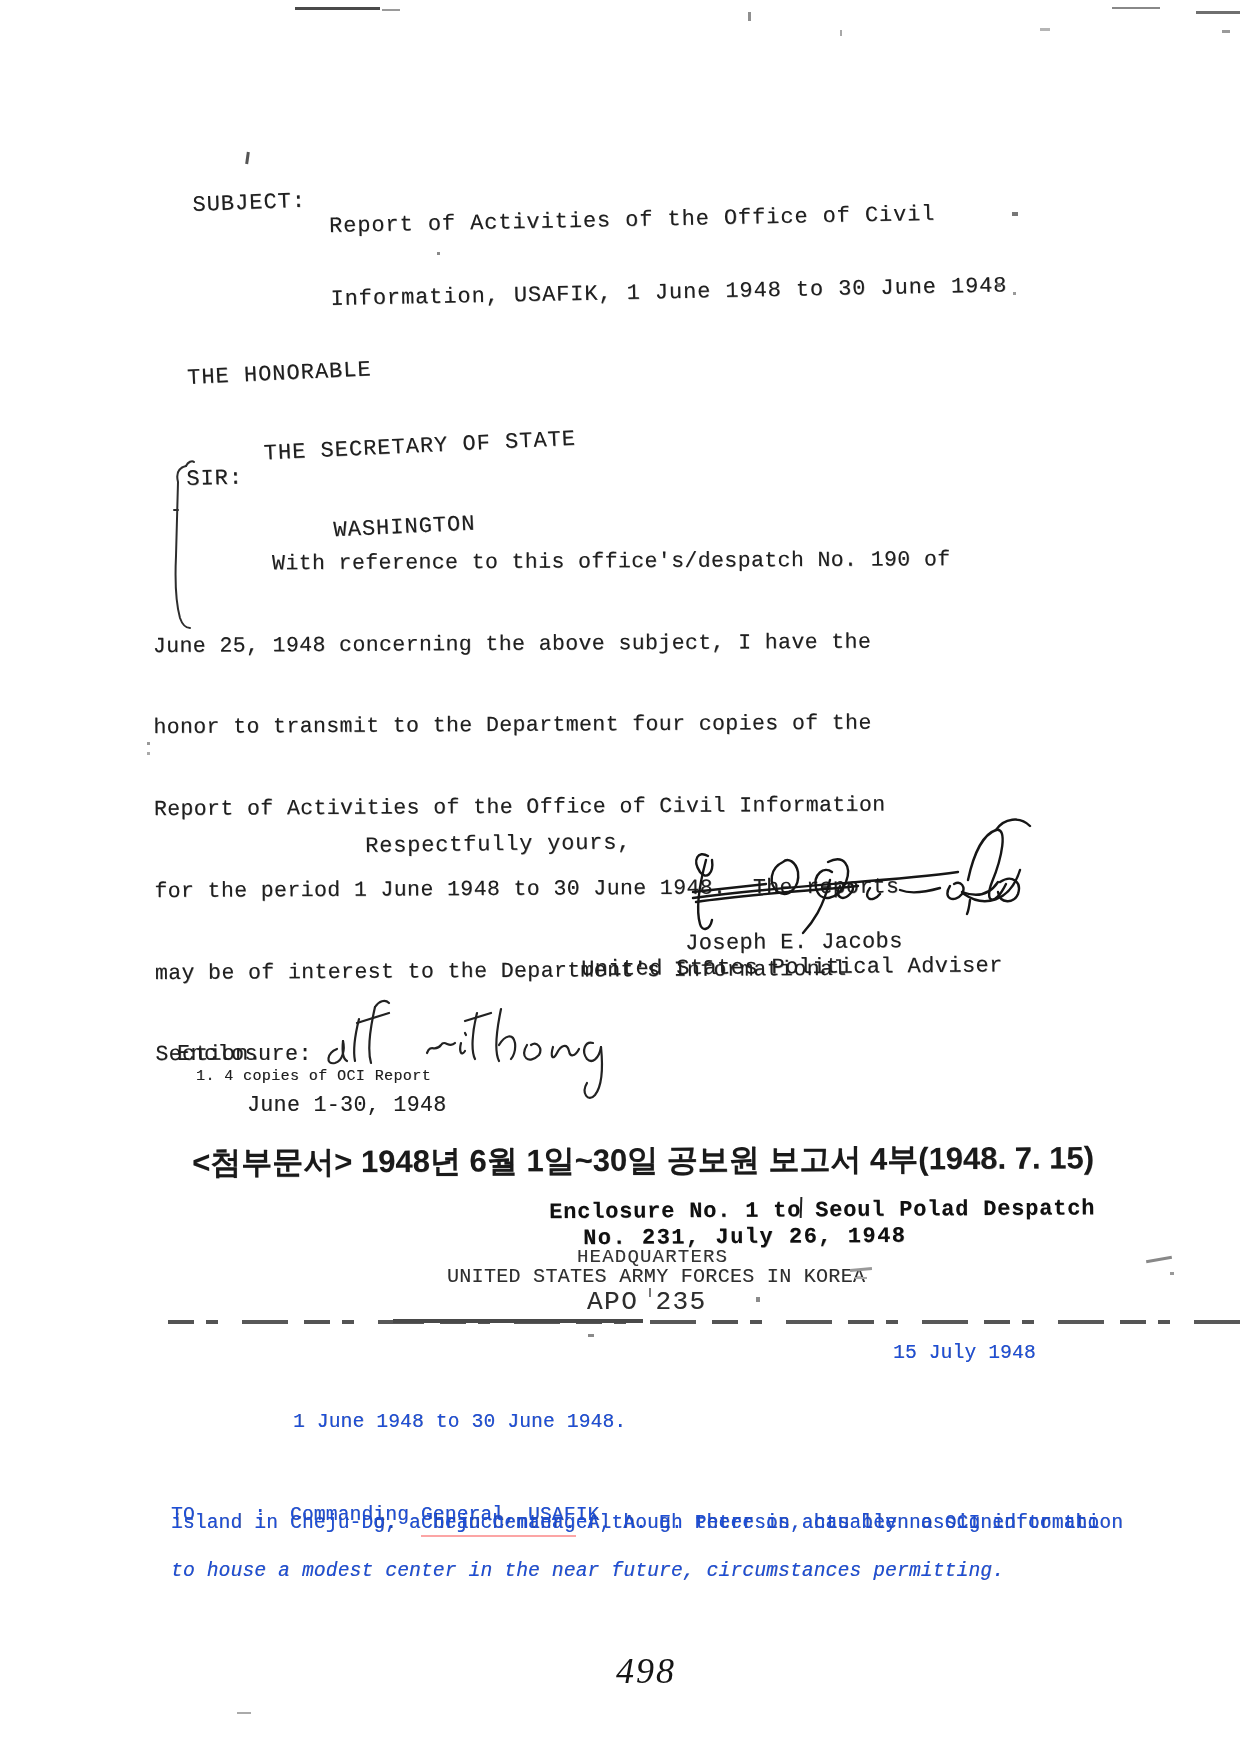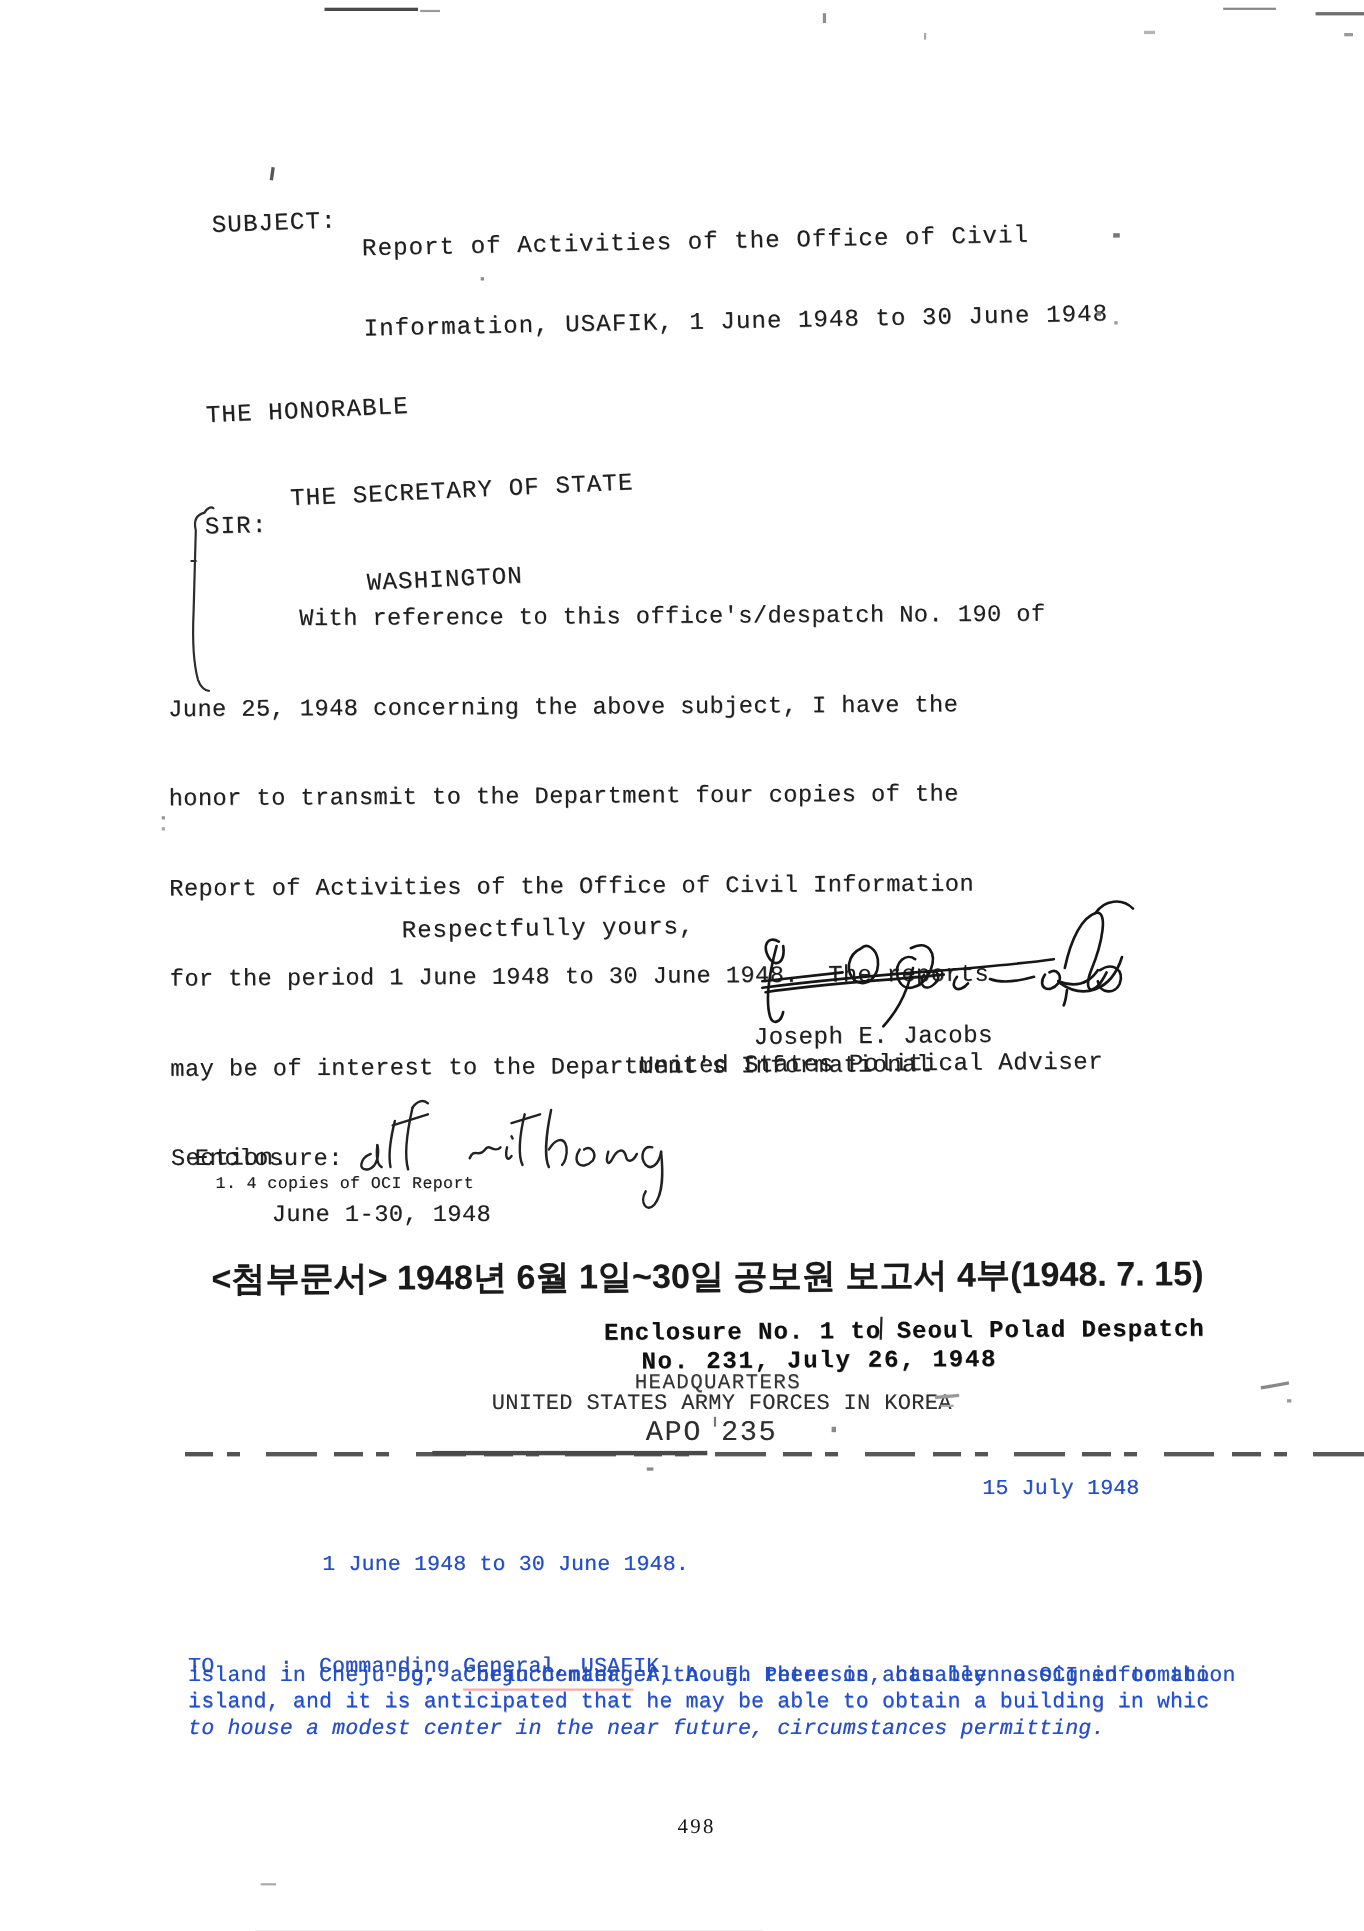--- a/index.html
+++ b/index.html
@@ -22,21 +22,21 @@
   
   .t-sm{font-size:19.5px;letter-spacing:0.2px;line-height:1.25;color:#1d4ed8;}
   .bold-ref{font-weight:bold;color:#101010;}
   .u-hand{border-bottom:2px solid #fca5a5;padding-bottom:1px;}
   .korean{
     font-family:"Liberation Sans",sans-serif;
     font-size:31px;font-weight:600;letter-spacing:0px;color:#1a1a1a;
   }
   .pagenum{
     font-family:"Liberation Serif",serif;
-    font-size:19px;letter-spacing:2px;color:#151515;
+    font-size:36px;letter-spacing:2px;color:#151515;font-style:italic;
   }
   .divider{
     height:4px;
     background:repeating-linear-gradient(90deg,
       #2f2f2f 0 26px, rgba(0,0,0,0) 26px 38px,
       #2f2f2f 38px 50px, rgba(0,0,0,0) 50px 74px,
       #343434 74px 120px, rgba(0,0,0,0) 120px 136px);
     opacity:.82;
   }
   .divider .seg{position:absolute;left:225px;top:-1px;width:250px;height:4px;background:#222;}
@@ -174,19 +174,18 @@
   <div class="abs ink t-sm" style="left:893px;top:1341px;">15 July 1948</div>
 
   <div class="abs ink t-sm" style="left:293px;top:1410px;">1 June 1948 to 30 June 1948.</div>
 
   <div class="abs ink t-sm" style="left:171px;top:1459px;margin-top:44px;">TO     :  Commanding General, USAFIK</div>
 
   <div class="abs ink t-sm" style="left:171px;top:1487px;">
     <span>             g.  </span><span class="u-hand">Cheju Center.</span><span> Although there is actually no OCI information</span>
   </div>
   <div class="abs ink t-sm" style="left:171px;top:1511px;">island in Cheju-Do, a branch manager, A. E. Peterson, has been assigned to tho</div>
-  <div class="abs ink t-sm" style="left:171px;top:1535px;">island, and it is anticipated that he may be able to obtain a building in whic</div>
   <div class="abs ink t-sm" style="left:171px;top:1559px;font-style:italic;">to house a modest center in the near future, circumstances permitting.</div>
 
   <div class="abs pagenum" style="left:616px;top:1650px;">498</div>
   <div class="artifact" style="left:237px;top:1712px;width:14px;height:2px;background:#aaa;"></div>
 
 </div>
 
 </body></html>

